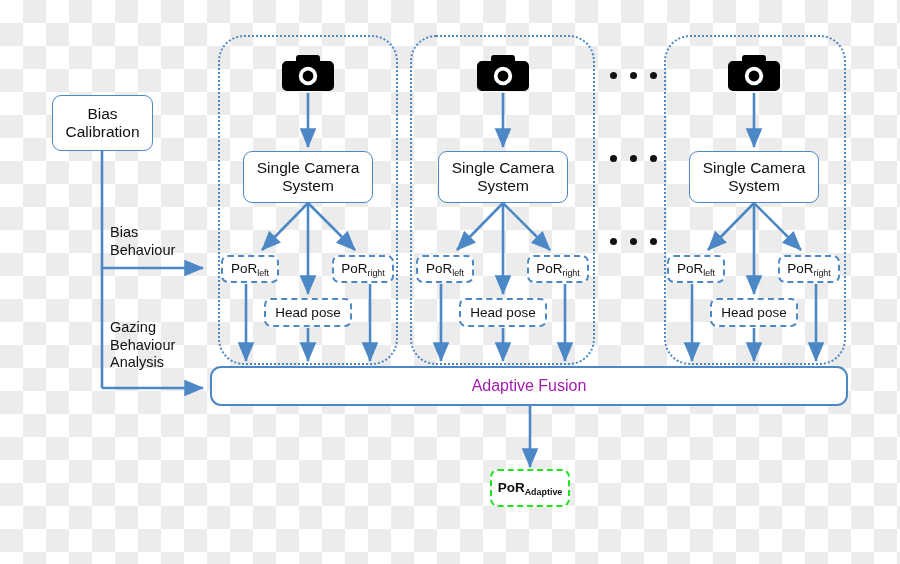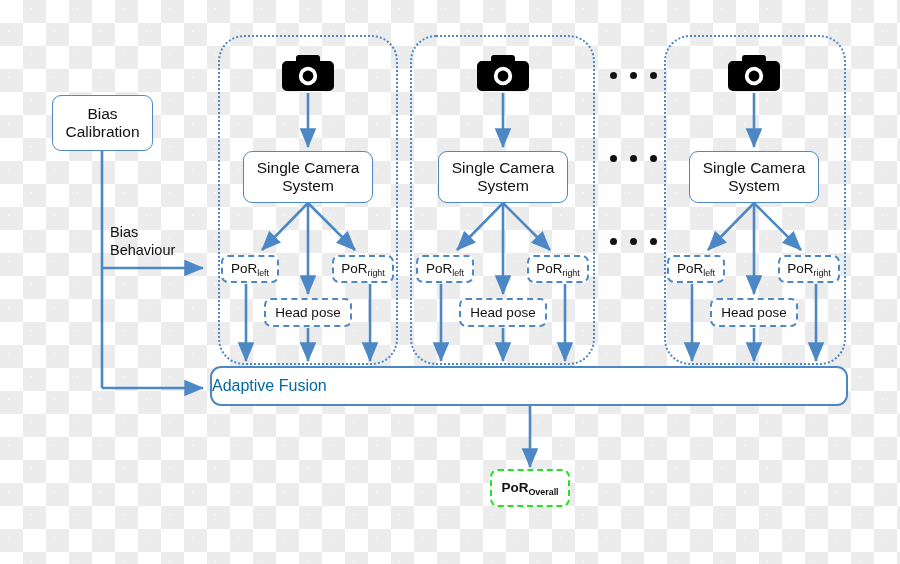--- a/index.html
+++ b/index.html
@@ -59,22 +59,22 @@
     font-weight:bold;
   }
   .por sub{font-size:0.66em;vertical-align:baseline;position:relative;top:3px;font-weight:normal;}
   .dashed-green .por sub{font-weight:bold;}
 
   .fusion{
     position:absolute;
     border:2px solid #4d88c6;
     border-radius:11px;
     background:#ffffff;
-    display:flex;align-items:center;justify-content:flex-start;
-    font-size:16px;color:#0369a1;
+    display:flex;align-items:center;justify-content:center;
+    font-size:16px;color:#a21caf;
     box-sizing:border-box;
   }
 
   .cam{
     position:absolute;
     width:54px;height:40px;
   }
 
   .edge-label{
     position:absolute;
@@ -141,20 +141,23 @@
   </svg>
 
   <div class="node solid-node" style="left:52px;top:95px;width:101px;height:56px;">
     <span style="white-space:pre-line;">Bias
 Calibration</span>
   </div>
 
   <div class="edge-label" style="left:110px;top:224px;">Bias
 Behaviour</div>
 
+  <div class="edge-label" style="left:110px;top:319px;">Gazing
+Behaviour
+Analysis</div>
 
   <div class="panel" style="left:218px;top:35px;width:180px;height:330px;"></div>
 
   <div class="cam" style="left:281px;top:53px;">
     <svg viewBox="0 0 54 40" width="54" height="40" aria-hidden="true">
       <path d="M18 2 h18 a3 3 0 0 1 3 3 v3 h9 a5 5 0 0 1 5 5 v20 a5 5 0 0 1 -5 5 h-42 a5 5 0 0 1 -5 -5 v-20 a5 5 0 0 1 5 -5 h9 v-3 a3 3 0 0 1 3 -3 z" fill="#000000"></path>
       <circle cx="27" cy="23" r="9.2" fill="#ffffff"></circle>
       <circle cx="27" cy="23" r="5.4" fill="#000000"></circle>
     </svg>
   </div>
@@ -244,16 +247,16 @@
 
   <div class="node dashed-node" style="left:710px;top:298px;width:88px;height:29px;">
     <span>Head pose</span>
   </div>
 
   <div class="fusion" style="left:210px;top:366px;width:638px;height:40px;">
     <span>Adaptive Fusion</span>
   </div>
 
   <div class="node dashed-green" style="left:490px;top:469px;width:80px;height:38px;">
-    <span class="por"><span>PoR</span><sub>Overall</sub></span>
+    <span class="por"><span>PoR</span><sub>Adaptive</sub></span>
   </div>
 
 </div>
 
 </body></html>

